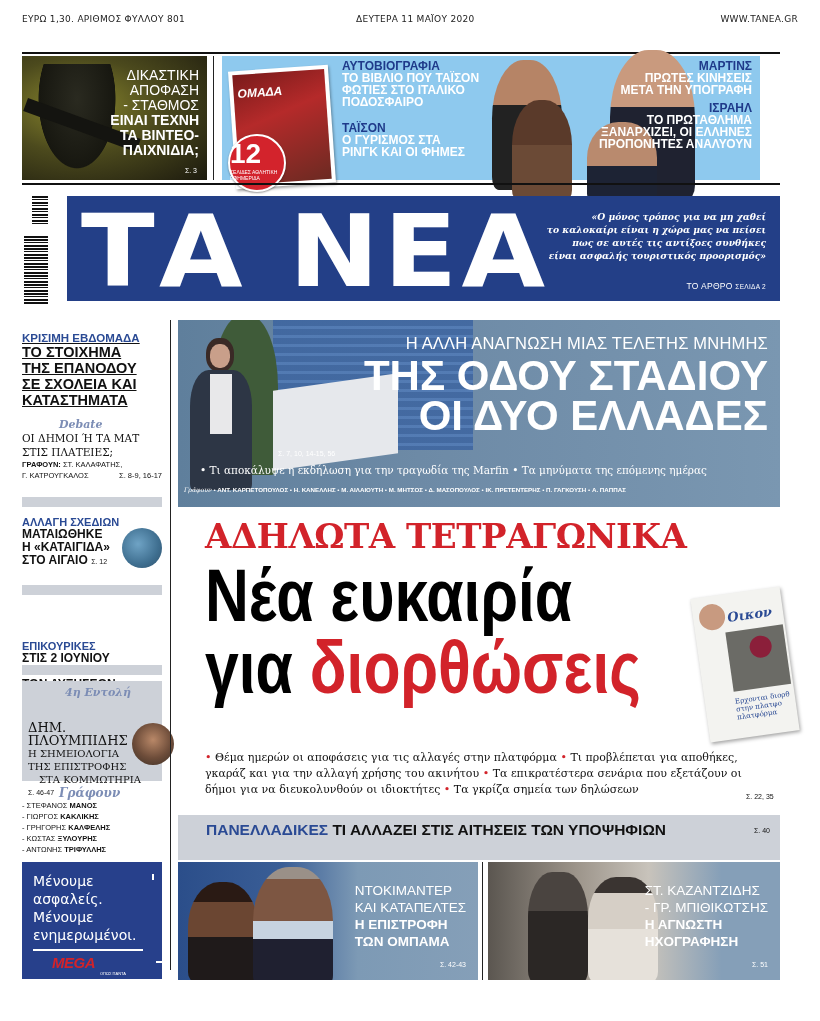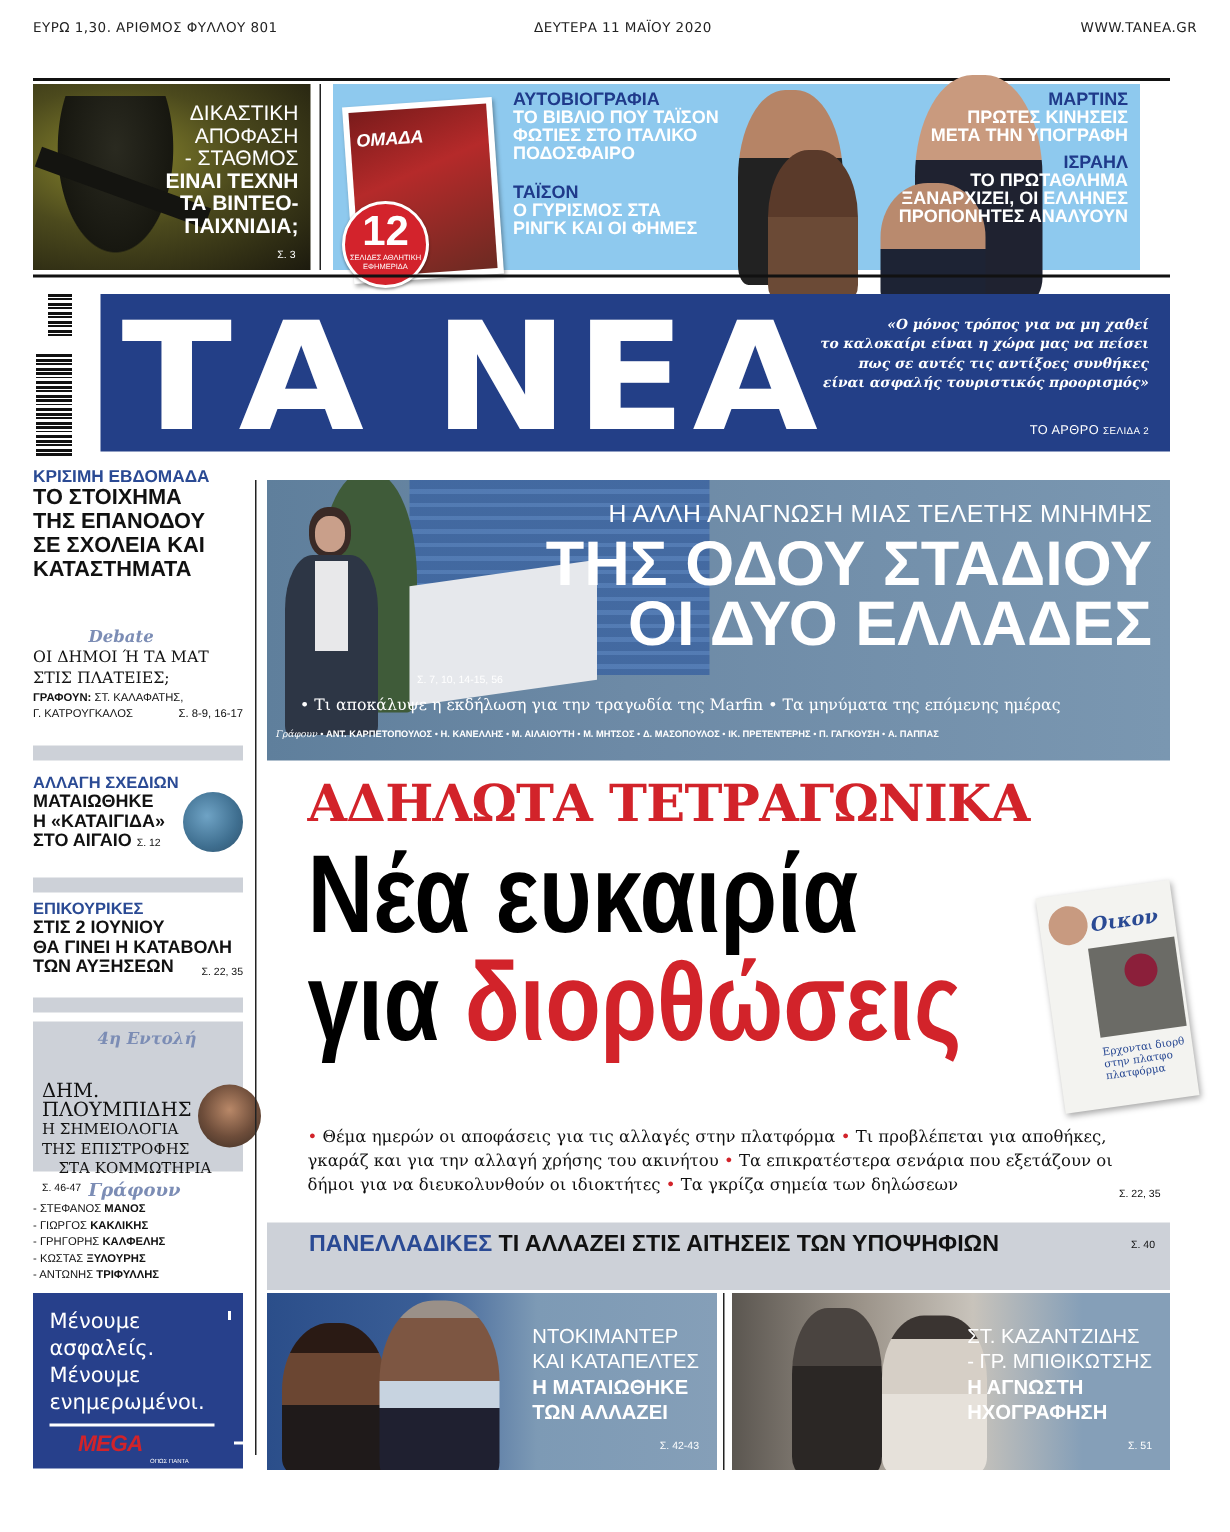--- a/index.html
+++ b/index.html
@@ -23,21 +23,21 @@
   .teaser-left .pg { position: absolute; right: 10px; bottom: 6px; color: #fff; font-size: 7px; }
 
   .vsep { left: 213px; top: 56px; width: 1px; height: 124px; background: #222; }
 
   .teaser-right { left: 222px; top: 56px; width: 538px; height: 124px; background: #8ec9ee; overflow: visible; }
   .mag { position: absolute; left: 10px; top: 12px; width: 100px; height: 118px; background: #fff; transform: rotate(-4deg);
     box-shadow: 1px 2px 3px rgba(0,0,0,.35); padding: 4px; }
   .mag-inner { width: 100%; height: 100%; background: linear-gradient(160deg, #7a1b1b 0%, #b52a2a 40%, #6c2a22 100%); position: relative; }
   .mag-title { position: absolute; left: 4px; top: 12px; color: #fff; font-style: italic; font-weight: bold; font-size: 12px; }
   .badge12 { position: absolute; left: 6px; top: 78px; width: 58px; height: 58px; border-radius: 50%; background: #d3232c;
-    border: 2px solid #fff; box-shadow: 0 1px 2px rgba(0,0,0,.4); text-align: center; color: #fff; }
+    border: 2px solid #fff; box-shadow: 0 1px 2px rgba(0,0,0,.4); text-align: left; color: #fff; }
   .badge12 .n { font-size: 28px; font-weight: bold; line-height: 30px; margin-top: 3px; }
   .badge12 .s { font-size: 5px; line-height: 6px; }
   .tr-col { position: absolute; color: #fff; font-weight: bold; font-size: 12px; line-height: 12px; }
   .tr-col .hd { color: #1f3a8a; }
   .tr-left { left: 120px; top: 4px; }
   .tr-right { right: 8px; top: 4px; text-align: right; }
   .people { position: absolute; left: 270px; top: -6px; width: 240px; height: 150px; }
   .person { position: absolute; border-radius: 45% 45% 10% 10%; }
 
   
@@ -188,21 +188,21 @@
     <div>το καλοκαίρι είναι η χώρα μας να πείσει</div>
     <div>πως σε αυτές τις αντίξοες συνθήκες</div>
     <div>είναι ασφαλής τουριστικός προορισμός»</div>
   </div>
   <div class="mast-ref">
     <span>ΤΟ ΑΡΘΡΟ</span>
     <small>ΣΕΛΙΔΑ 2</small>
   </div>
 </div>
 
-<div class="abs lcol" style="top:312px;">
+<div class="abs lcol" style="top:332px;text-decoration:underline;">
   <div class="kicker">ΚΡΙΣΙΜΗ ΕΒΔΟΜΑΔΑ</div>
   <div class="hl">ΤΟ ΣΤΟΙΧΗΜΑ</div>
   <div class="hl">ΤΗΣ ΕΠΑΝΟΔΟΥ</div>
   <div class="hl">ΣΕ ΣΧΟΛΕΙΑ ΚΑΙ</div>
   <div class="hl">ΚΑΤΑΣΤΗΜΑΤΑ</div>
 </div>
 <div class="abs lcol" style="top:418px;">
   <div class="serif-lab">Debate</div>
   <div class="serif-txt">ΟΙ ΔΗΜΟΙ Ή ΤΑ ΜΑΤ</div>
   <div class="serif-txt">ΣΤΙΣ ΠΛΑΤΕΙΕΣ;</div>
@@ -220,21 +220,21 @@
 <div class="abs lcol" style="top:516px; height:60px;">
   <div class="kicker" style="font-size:11px;">ΑΛΛΑΓΗ ΣΧΕΔΙΩΝ</div>
   <div class="hl" style="font-size:12px; line-height:13px;">ΜΑΤΑΙΩΘΗΚΕ</div>
   <div class="hl" style="font-size:12px; line-height:13px;">Η «ΚΑΤΑΙΓΙΔΑ»</div>
   <div class="hl" style="font-size:12px; line-height:13px;"><span>ΣΤΟ ΑΙΓΑΙΟ</span> <span class="small" style="font-weight:normal;">Σ. 12</span></div>
   <div style="position:absolute; right:0; top:12px; width:40px; height:40px; border-radius:50%; background:radial-gradient(circle at 40% 40%, #6fa3c5 0%, #3f6f90 60%, #2d4f6a 100%);"></div>
 </div>
 <div class="abs lcol gbar" style="top:585px;"></div>
 
 <div class="abs lcol" style="top:600px;">
-  <div class="kicker" style="font-size:11px;">ΕΠΙΚΟΥΡΙΚΕΣ</div>
+  <div class="kicker" style="font-size:11px;margin-top:40px;">ΕΠΙΚΟΥΡΙΚΕΣ</div>
   <div class="hl" style="font-size:12px; line-height:13px;">ΣΤΙΣ 2 ΙΟΥΝΙΟΥ</div>
   <div class="hl" style="font-size:12px; line-height:13px;">ΘΑ ΓΙΝΕΙ Η ΚΑΤΑΒΟΛΗ</div>
   <div class="hl" style="font-size:12px; line-height:13px; position:relative;"><span>ΤΩΝ ΑΥΞΗΣΕΩΝ</span><span class="small" style="position:absolute; right:0; top:4px; font-weight:normal;">Σ. 22, 35</span></div>
 </div>
 <div class="abs lcol gbar" style="top:665px;"></div>
 
 <div class="abs lcol" style="top:681px; height:100px; background:#cdd1d8; padding:5px 6px;">
   <div class="serif-lab" style="color:#7c8db5;">4η Εντολή</div>
   <div class="serif-txt" style="font-size:13px; line-height:13px;margin-top:22px;">ΔΗΜ. ΠΛΟΥΜΠΙΔΗΣ</div>
   <div class="serif-txt" style="font-size:10px; line-height:13px;">Η ΣΗΜΕΙΟΛΟΓΙΑ</div>
@@ -334,22 +334,22 @@
   </div>
   <div class="p">Σ. 40</div>
 </div>
 
 <div class="abs bbox obama">
   <div style="position:absolute; left:10px; top:20px; width:70px; height:100px; border-radius:45% 45% 10% 10%; background:linear-gradient(#2a1a14 0 20%, #6b4632 20% 55%, #1f1a1a 55% 100%);"></div>
   <div style="position:absolute; left:75px; top:5px; width:80px; height:120px; border-radius:45% 45% 10% 10%; background:linear-gradient(#9a9088 0 10%, #7d5642 10% 45%, #c7d3e0 45% 60%, #1f2030 60% 100%);"></div>
   <div class="txt">
     <div class="n">ΝΤΟΚΙΜΑΝΤΕΡ</div>
     <div class="n">ΚΑΙ ΚΑΤΑΠΕΛΤΕΣ</div>
-    <div>Η ΜΑΤΑΙΩΘΗΚΕ</div>
-    <div>ΤΩΝ ΑΛΛΑΖΕΙ</div>
+    <div>Η ΕΠΙΣΤΡΟΦΗ</div>
+    <div>ΤΩΝ ΟΜΠΑΜΑ</div>
   </div>
   <div class="p">Σ. 42-43</div>
 </div>
 <div class="abs bsep"></div>
 <div class="abs bbox kaz">
   <div style="position:absolute; left:40px; top:10px; width:60px; height:110px; border-radius:40% 40% 10% 10%; background:linear-gradient(#4a4440 0 35%, #2b2725 35% 100%);"></div>
   <div style="position:absolute; left:100px; top:15px; width:70px; height:105px; border-radius:40% 40% 10% 10%; background:linear-gradient(#3a3431 0 15%, #d6cfc6 15% 50%, #e6e1da 50% 100%);"></div>
   <div class="txt">
     <div class="n">ΣΤ. ΚΑΖΑΝΤΖΙΔΗΣ</div>
     <div class="n">- ΓΡ. ΜΠΙΘΙΚΩΤΣΗΣ</div>

